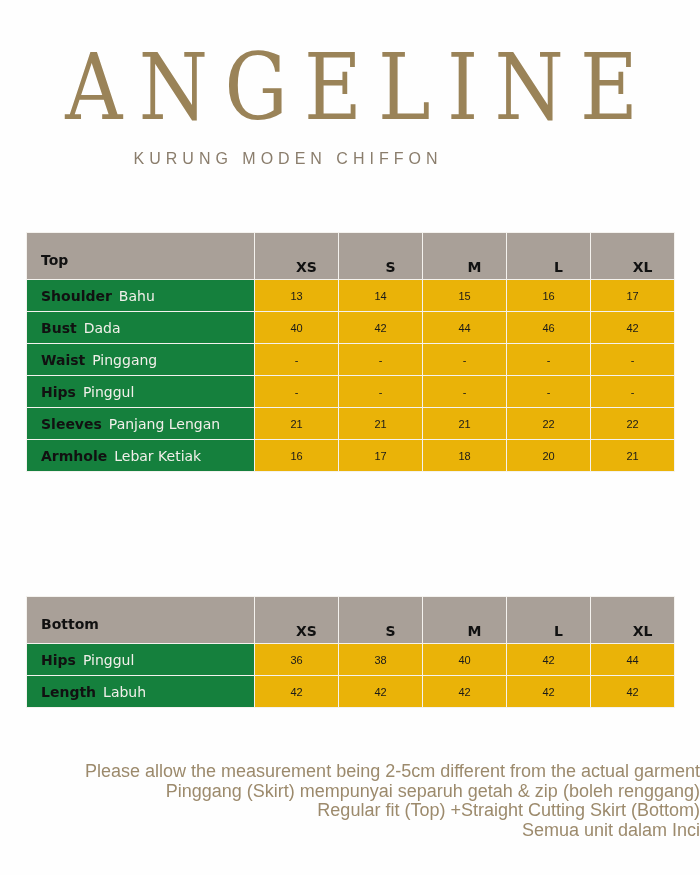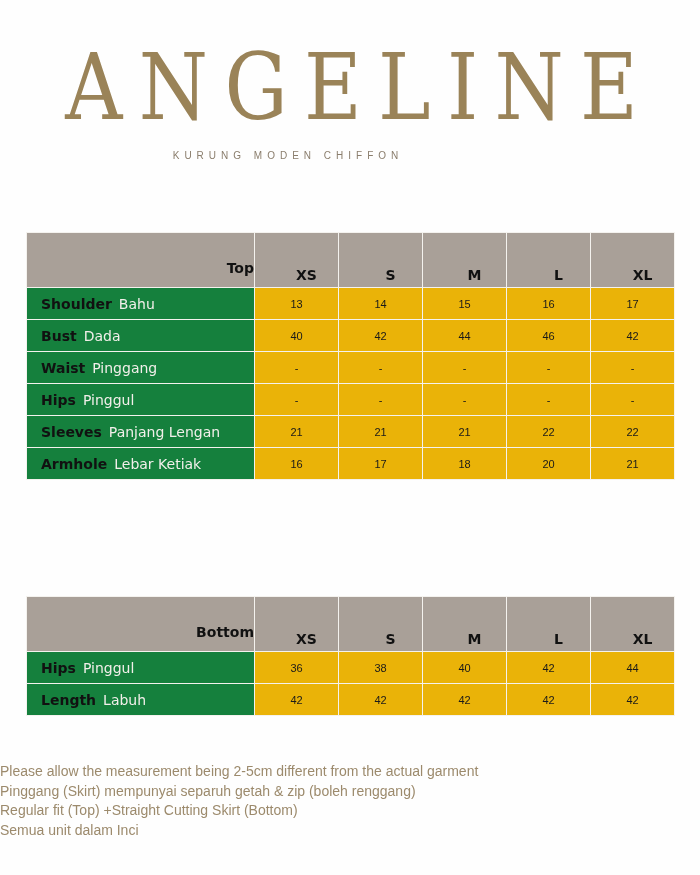--- a/index.html
+++ b/index.html
@@ -9,54 +9,54 @@
   }
   .brand {
     position: absolute; top: 42px; left: 0; width: 700px; text-align: center;
     font-family: "DejaVu Serif", "Liberation Serif", serif;
     font-size: 92px; line-height: 92px; color: #9a8358; letter-spacing: 19px;
     font-weight: normal; transform: scaleX(0.86); transform-origin: center;
     padding-left: 19px; box-sizing: border-box;
   }
   .subtitle {
     position: absolute; top: 150px; left: 0; width: 576px; text-align: center;
-    font-family: "Liberation Sans", sans-serif; font-size: 10px;
+    font-family: "Liberation Sans", sans-serif; font-size: 16px;
     letter-spacing: 5px; color: #8a7d6c;
   }
   table.sizes {
     position: absolute; left: 26px; width: 648px;
     border-collapse: collapse; table-layout: fixed;
   }
   table.sizes.top { top: 232px; }
   table.sizes.bottom { top: 596px; }
   table.sizes col.label-col { width: 228px; }
   table.sizes col.size-col { width: 84px; }
   table.sizes th, table.sizes td {
     border: 1.5px solid #f4f2ee; padding: 0; height: 31px;
   }
   table.sizes thead th {
     background: #a9a098; height: 38px; color: #111;
     font-family: "DejaVu Sans", sans-serif; font-weight: bold; font-size: 14px;
     vertical-align: bottom; padding-bottom: 4px;
   }
-  table.sizes thead th.section { text-align: right; padding-left: 14px; vertical-align: middle; padding-bottom: 0; padding-top: 16px; }
+  table.sizes thead th.section { text-align: left; padding-left: 14px; vertical-align: middle; padding-bottom: 0; padding-top: 8px; }
   table.sizes thead th.size { text-align: center; padding-left: 20px; }
   table.sizes tbody td.label {
     background: #15803d; text-align: left; padding-left: 14px;
     font-size: 14px; white-space: nowrap;
   }
   .en { font-weight: bold; color: #111; }
   .ms { color: #f2efea; margin-left: 7px; font-weight: normal; }
   table.sizes tbody td.val {
     background: #eab308; text-align: center; font-size: 11px; color: #1a1a1a;
     font-family: "Liberation Sans", sans-serif;
   }
   .notes {
-    position: absolute; top: 762px; left: 0; width: 700px; text-align: left;
-    font-family: "Liberation Sans", sans-serif; font-size: 14px; line-height: 19.5px;
+    position: absolute; top: 762px; left: 0; width: 700px; text-align: right;
+    font-family: "Liberation Sans", sans-serif; font-size: 18px; line-height: 19.5px;
     color: #9c8a6c;
   }
   .notes div { margin: 0; }
 </style>
 </head>
 <body>
 
 <div class="brand">ANGELINE</div>
 <div class="subtitle">KURUNG MODEN CHIFFON</div>
 

